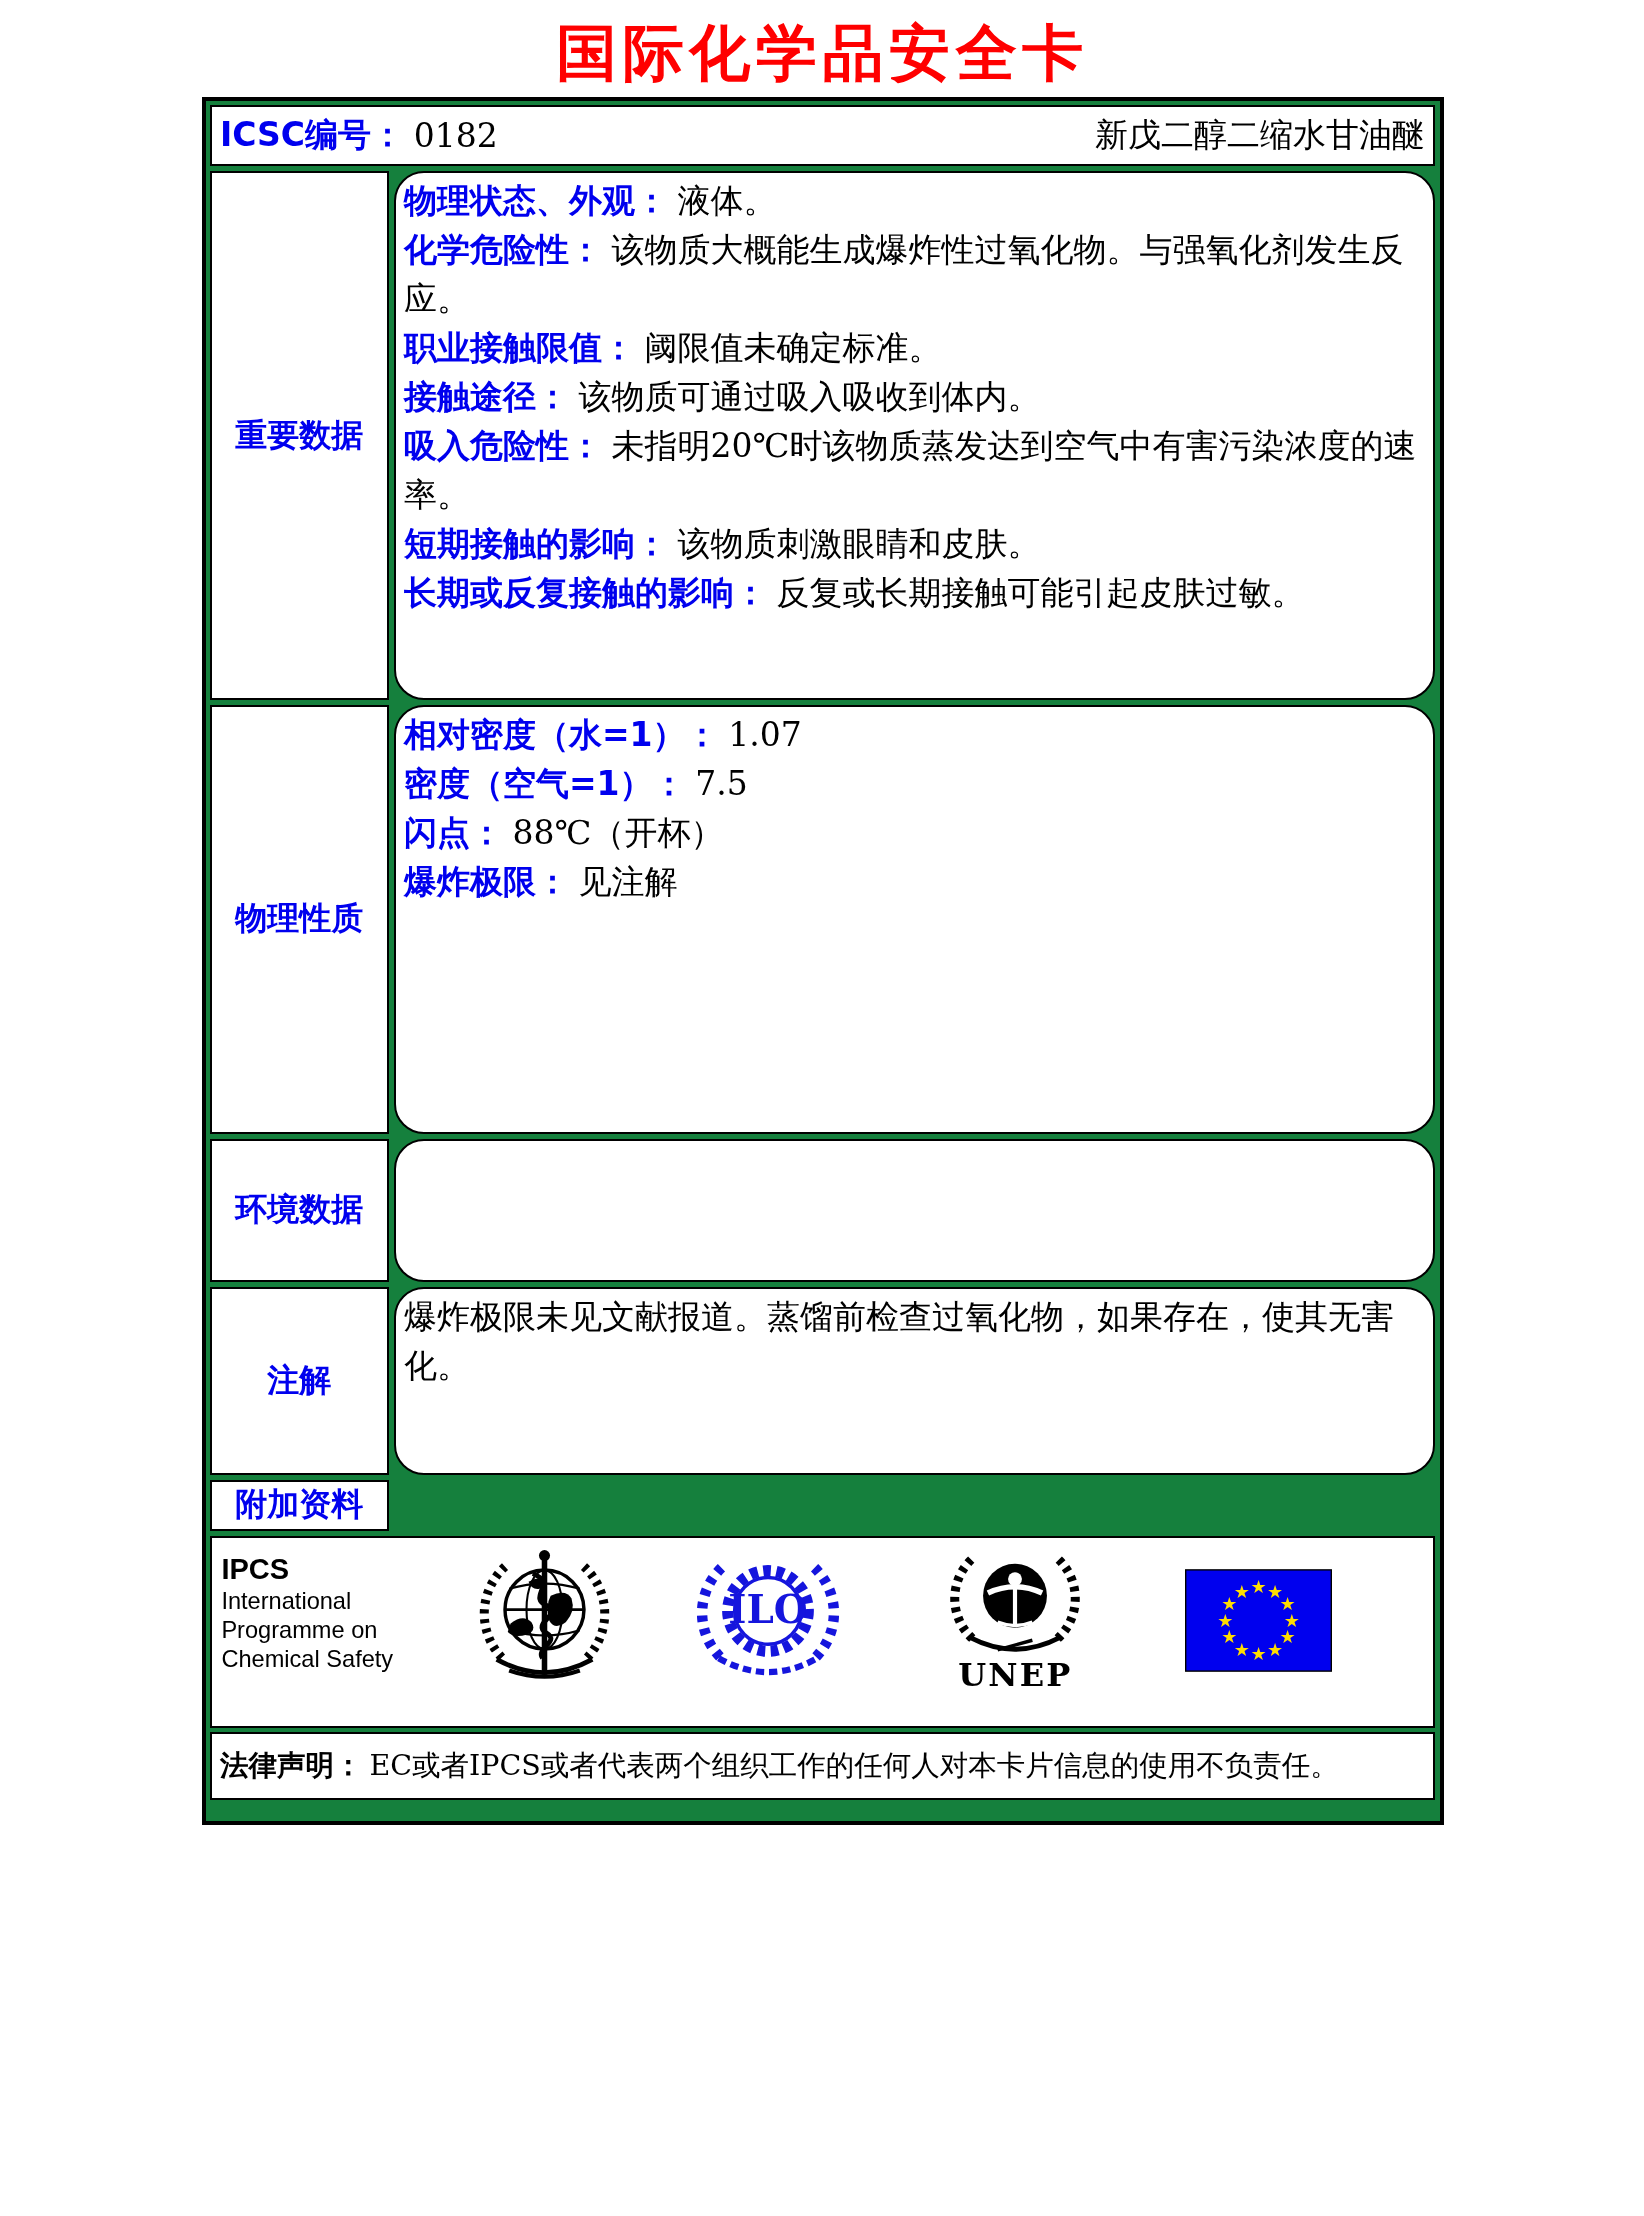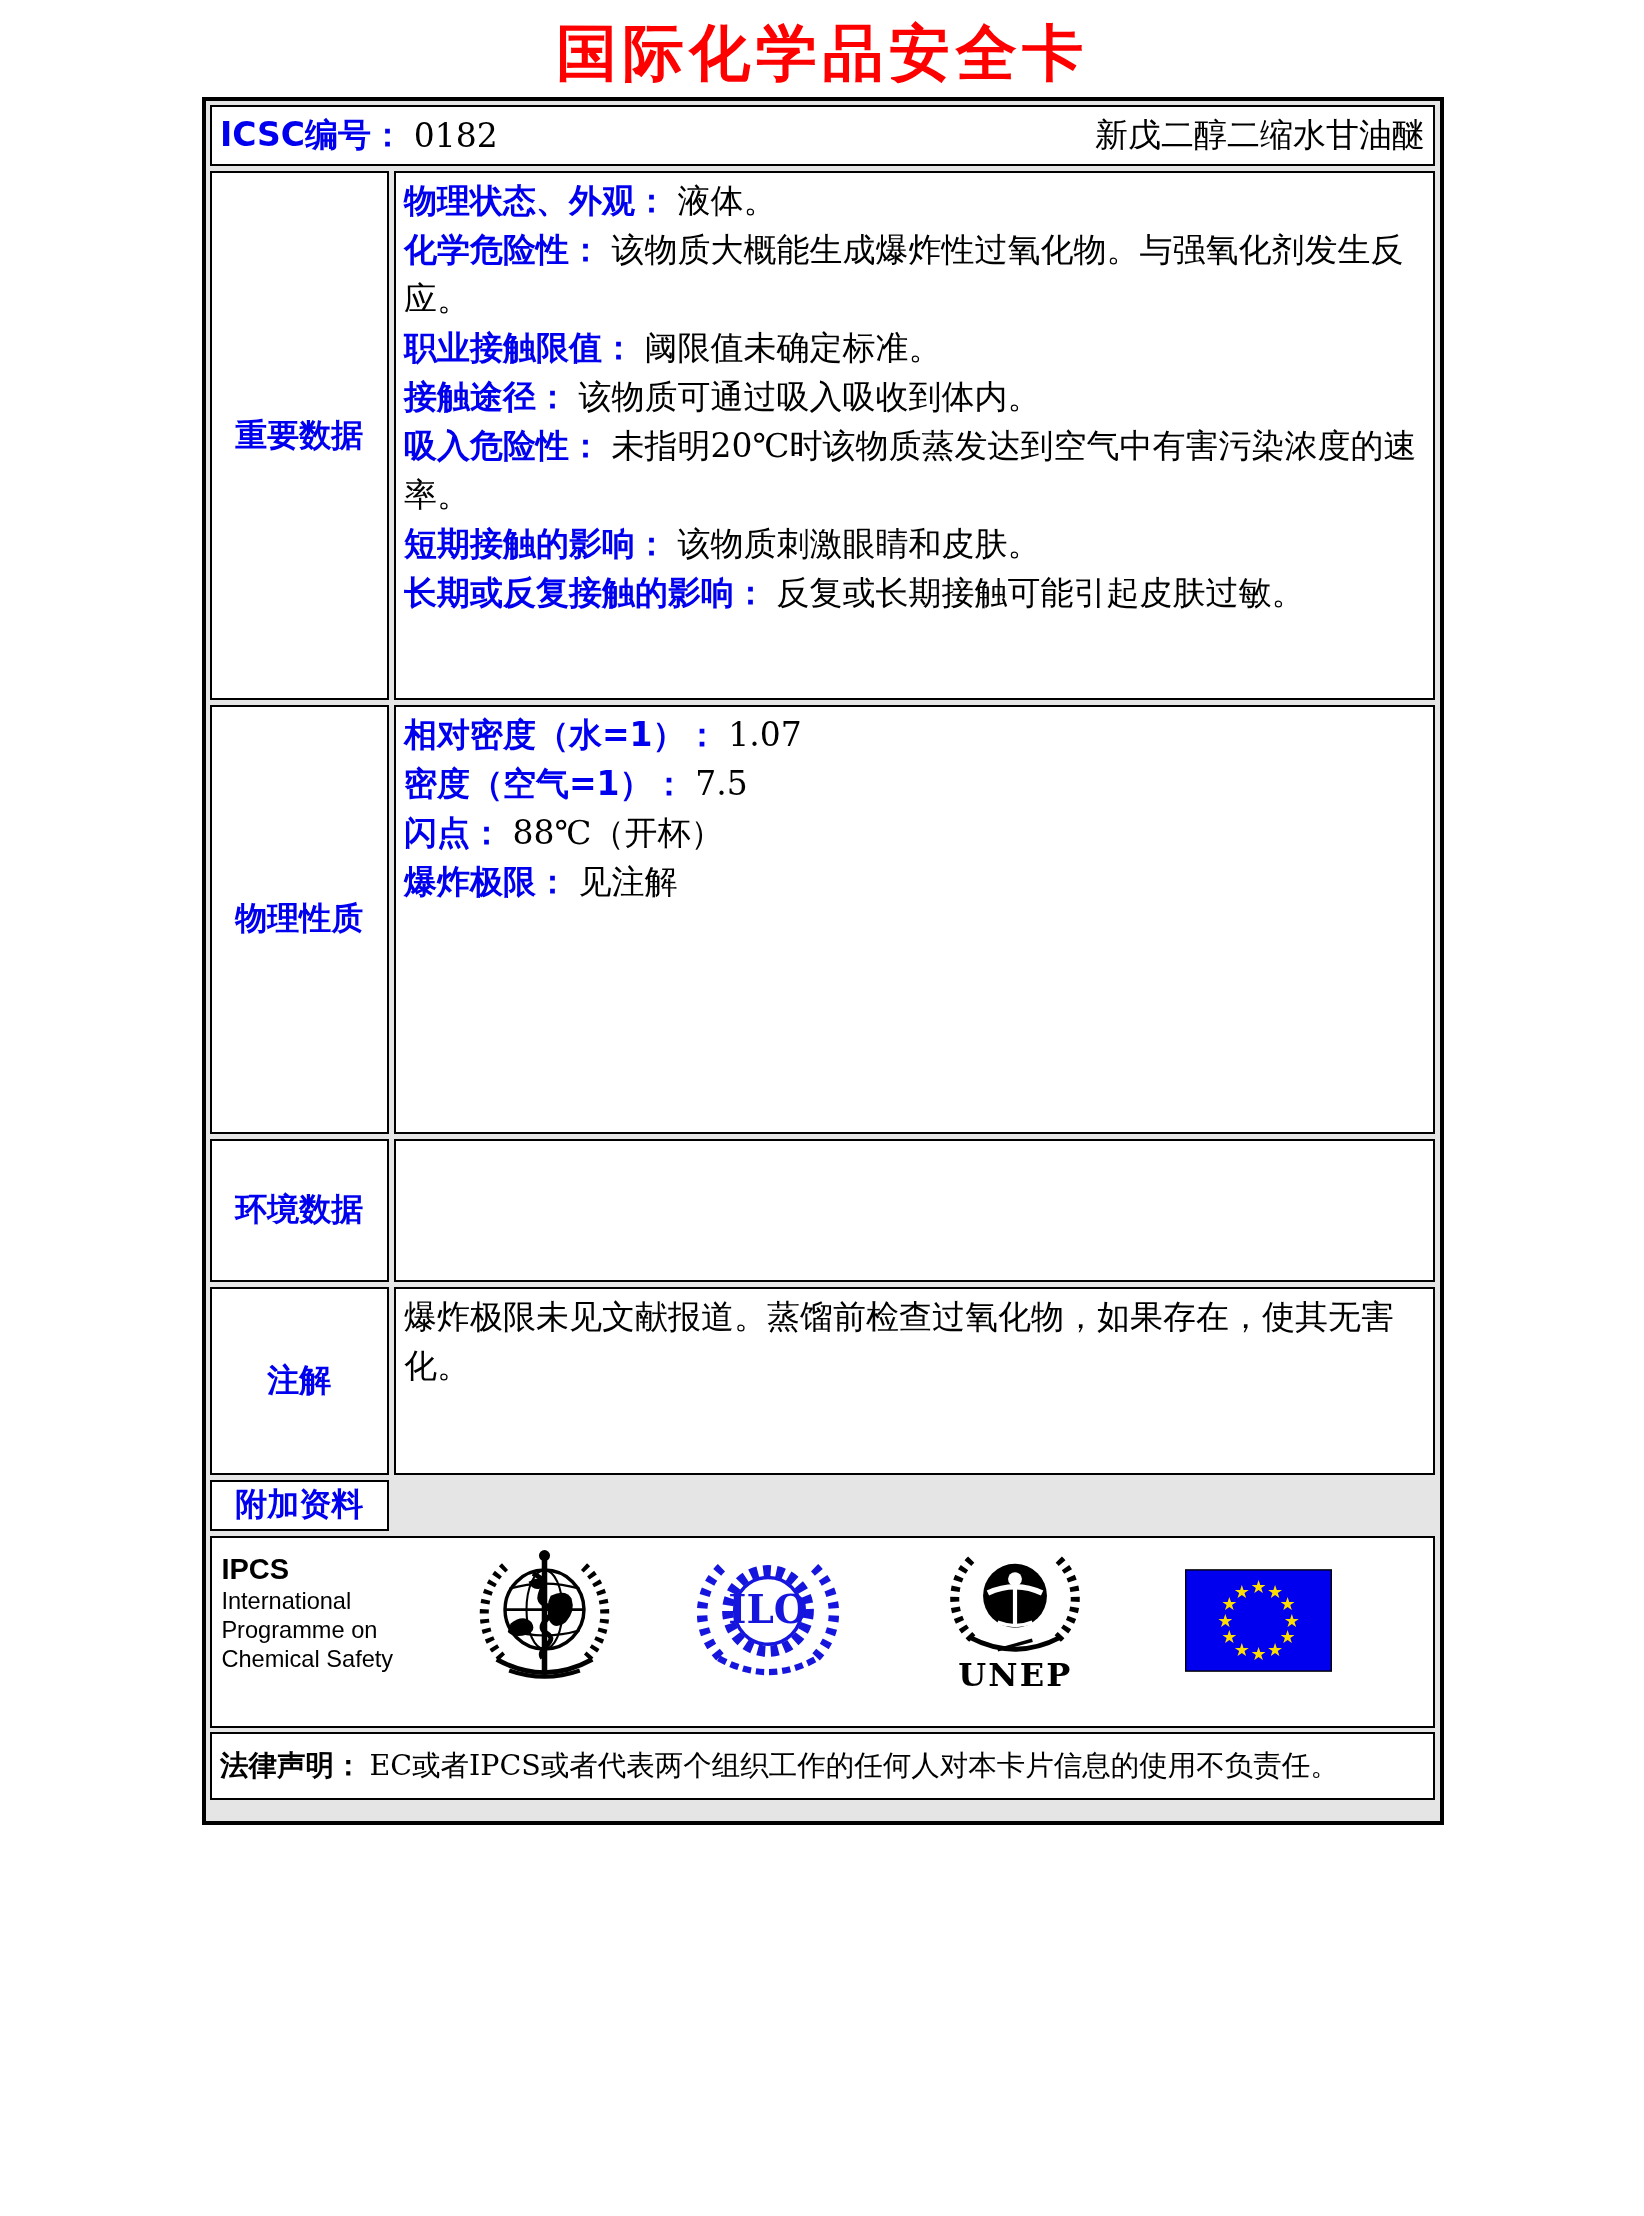--- a/index.html
+++ b/index.html
@@ -19,21 +19,21 @@
     letter-spacing: 5.6px;
     font-family: "DejaVu Serif", serif;
     padding-top: 12.5px;
     height: 97px;
   }
   .card {
     width: 1242px;
     margin: 0 auto;
     border: 4.2px solid #000;
     padding: 4.2px;
-    background: #e5e5e5;
+    background: #15803d;
   }
   .row { display: flex; gap: 4.9px; margin-bottom: 4.9px; }
   .row:last-child { margin-bottom: 16px; }
   .cell { border: 2.8px solid #000; background: #fff; }
   .full-cell { flex: 1; }
   .label-cell {
     width: 179px;
     flex: none;
     display: flex;
     align-items: center;
@@ -43,20 +43,21 @@
     color: #0000ee;
     font-weight: bold;
     font-size: 32px;
     font-family: "DejaVu Sans", sans-serif;
   }
   .content-cell {
     flex: 1;
     padding: 2.8px 9.7px 2.8px 8.3px;
     font-size: 33px;
     line-height: 49px;
+    border-radius: 30px;
   }
   .flabel {
     color: #0000ee;
     font-weight: bold;
     font-family: "DejaVu Sans", sans-serif;
     margin-right: 9.7px;
   }
   .ftext { color: #000; }
 
   

